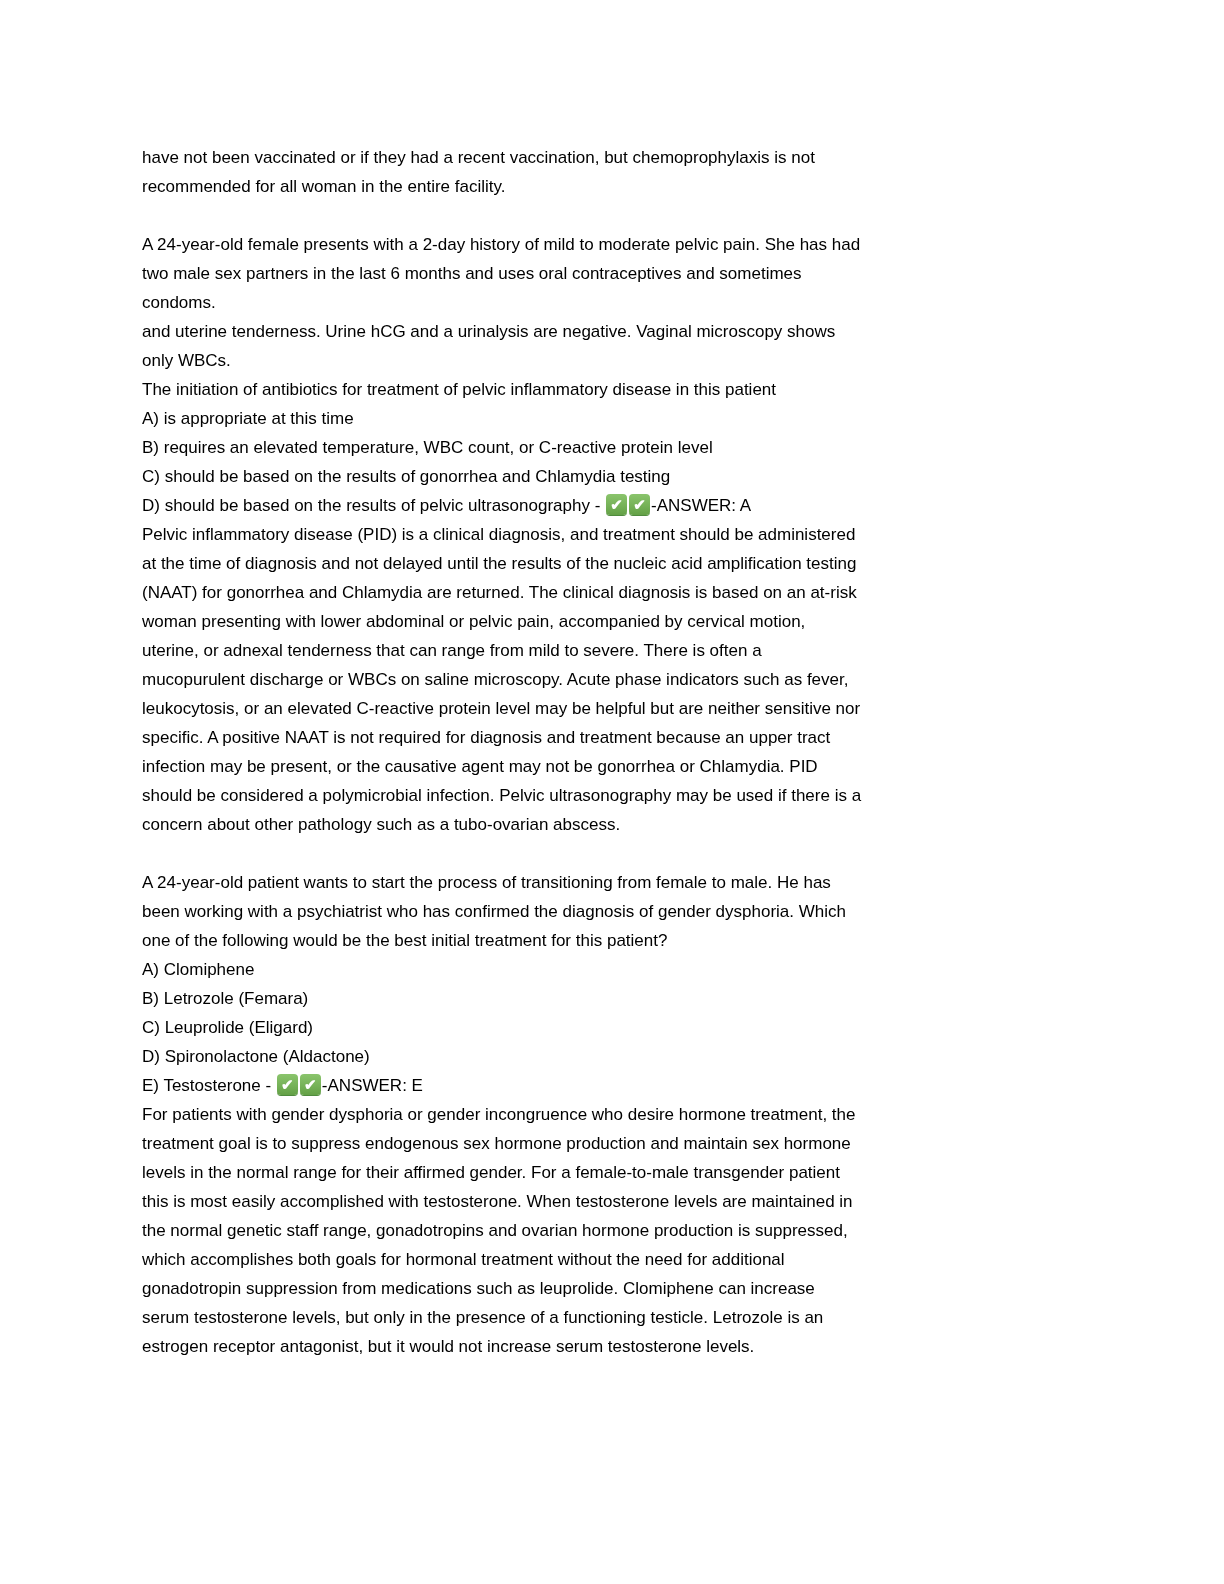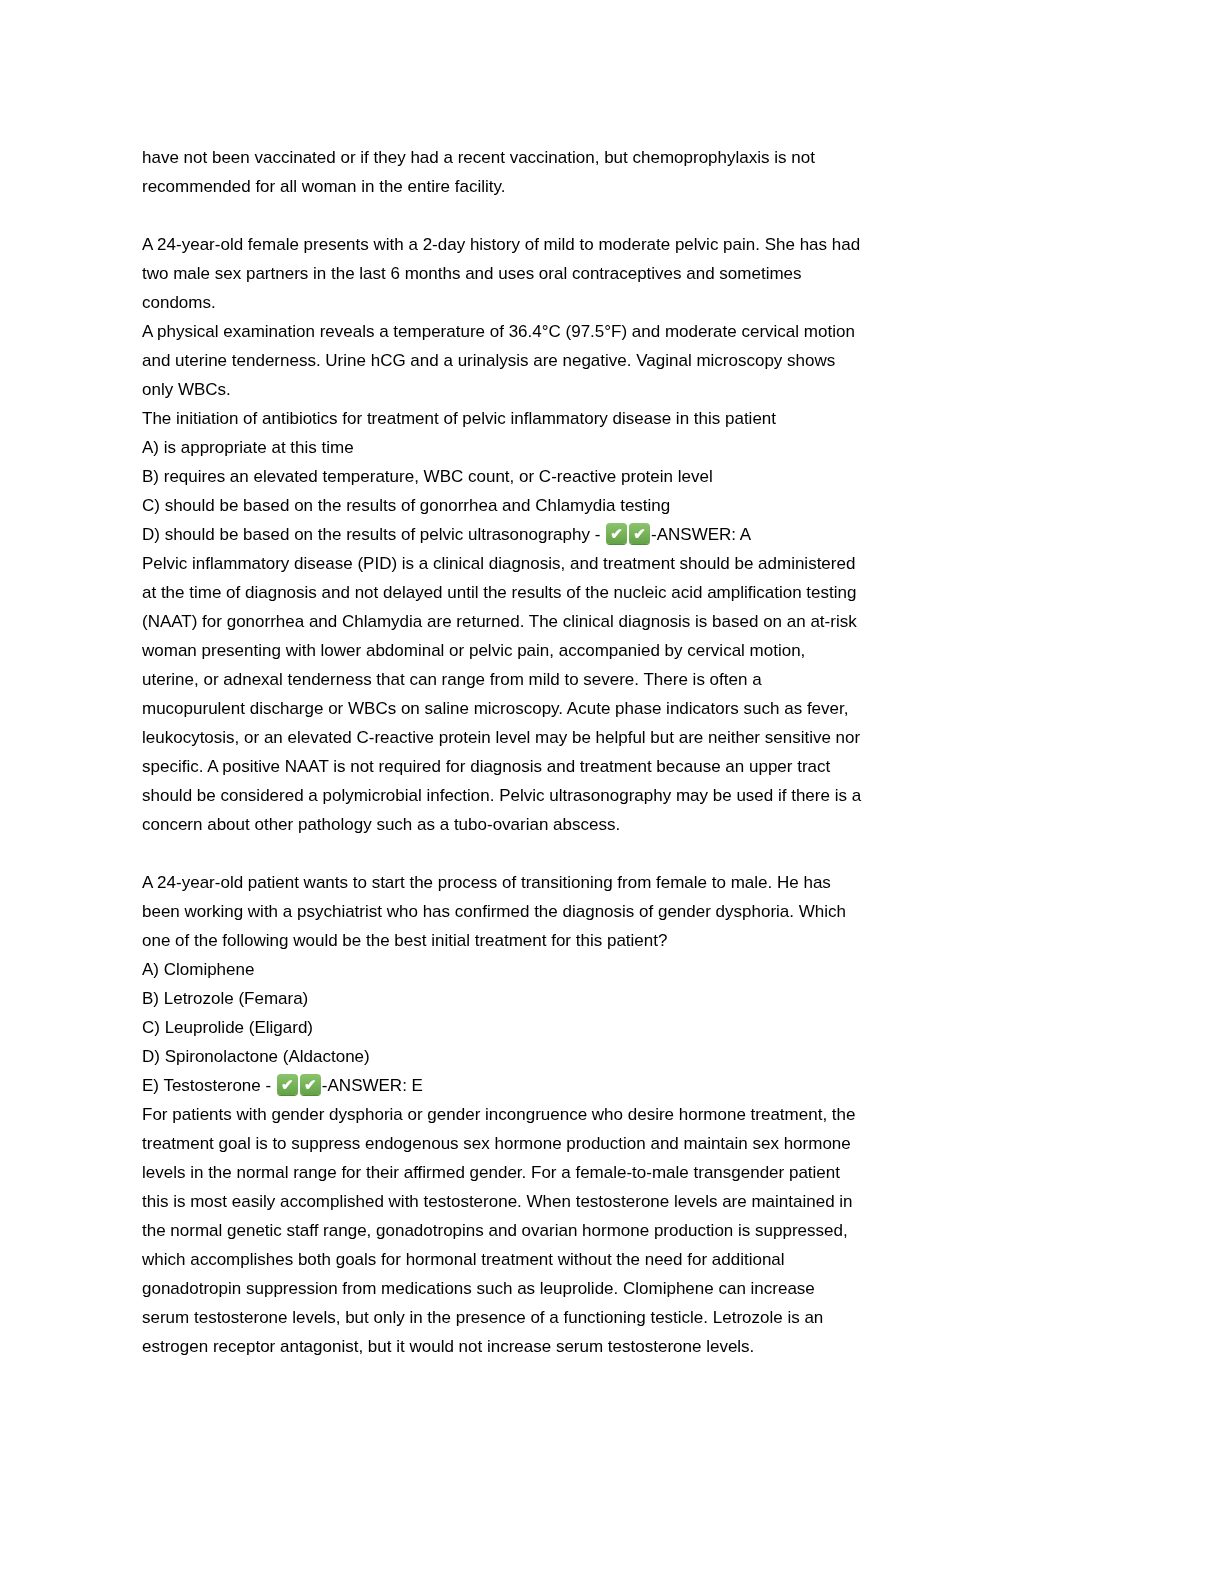--- a/index.html
+++ b/index.html
@@ -64,36 +64,36 @@
   <div class="doc">
       <div class="block">
         <div class="line">have not been vaccinated or if they had a recent vaccination, but chemoprophylaxis is not</div>
         <div class="line">recommended for all woman in the entire facility.</div>
       </div>
       <div class="spacer"></div>
       <div class="block">
         <div class="line">A 24-year-old female presents with a 2-day history of mild to moderate pelvic pain. She has had</div>
         <div class="line">two male sex partners in the last 6 months and uses oral contraceptives and sometimes</div>
         <div class="line">condoms.</div>
-        <div class="line">A physical examination reveals a temperature of 36.4°C (97.5°F) and moderate cervical motion</div>
         <div class="line">and uterine tenderness. Urine hCG and a urinalysis are negative. Vaginal microscopy shows</div>
         <div class="line">only WBCs.</div>
         <div class="line">The initiation of antibiotics for treatment of pelvic inflammatory disease in this patient</div>
         <div class="line">A) is appropriate at this time</div>
         <div class="line">B) requires an elevated temperature, WBC count, or C-reactive protein level</div>
         <div class="line">C) should be based on the results of gonorrhea and Chlamydia testing</div>
         <div class="line">D) should be based on the results of pelvic ultrasonography - <span class="check-icon"></span><span class="check-icon"></span>-ANSWER: A</div>
         <div class="line">Pelvic inflammatory disease (PID) is a clinical diagnosis, and treatment should be administered</div>
         <div class="line">at the time of diagnosis and not delayed until the results of the nucleic acid amplification testing</div>
         <div class="line">(NAAT) for gonorrhea and Chlamydia are returned. The clinical diagnosis is based on an at-risk</div>
         <div class="line">woman presenting with lower abdominal or pelvic pain, accompanied by cervical motion,</div>
         <div class="line">uterine, or adnexal tenderness that can range from mild to severe. There is often a</div>
         <div class="line">mucopurulent discharge or WBCs on saline microscopy. Acute phase indicators such as fever,</div>
         <div class="line">leukocytosis, or an elevated C-reactive protein level may be helpful but are neither sensitive nor</div>
         <div class="line">specific. A positive NAAT is not required for diagnosis and treatment because an upper tract</div>
+        <div class="line">infection may be present, or the causative agent may not be gonorrhea or Chlamydia. PID</div>
         <div class="line">should be considered a polymicrobial infection. Pelvic ultrasonography may be used if there is a</div>
         <div class="line">concern about other pathology such as a tubo-ovarian abscess.</div>
       </div>
       <div class="spacer"></div>
       <div class="block">
         <div class="line">A 24-year-old patient wants to start the process of transitioning from female to male. He has</div>
         <div class="line">been working with a psychiatrist who has confirmed the diagnosis of gender dysphoria. Which</div>
         <div class="line">one of the following would be the best initial treatment for this patient?</div>
         <div class="line">A) Clomiphene</div>
         <div class="line">B) Letrozole (Femara)</div>

